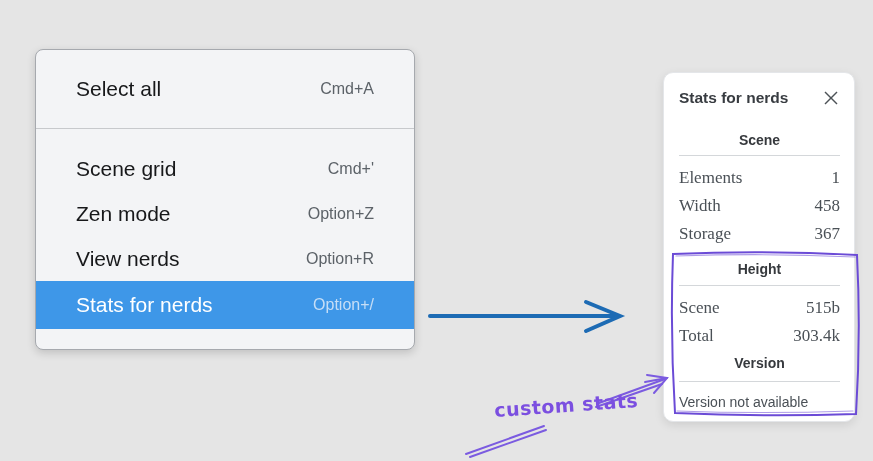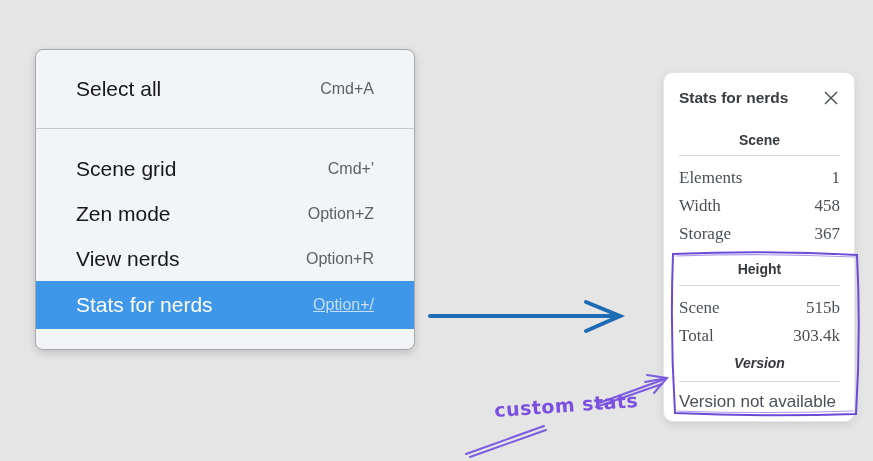--- a/index.html
+++ b/index.html
@@ -13,45 +13,45 @@
   .menu-row{display:flex;align-items:center;justify-content:space-between;
             padding:0 40px;box-sizing:border-box;cursor:default;}
   .menu-row .mlabel{font-size:21px;color:#17181a;}
   .menu-row .mshort{font-size:16px;color:#5c6268;}
   .row-selectall{height:78px;}
   .menu-sep{height:0;border-top:1px solid #c7c9cc;margin:0;}
   .menu-group2{padding-top:17px;}
   .row-std{height:45px;}
   .row-highlight{height:48px;background:#3e97e8;}
   .row-highlight .mlabel{color:#ffffff;}
-  .row-highlight .mshort{color:#c6def6;text-decoration:underline;}
+  .row-highlight .mshort{color:#c6def6;}
 
   
   .panel{position:absolute;left:663px;top:72px;width:192px;height:350px;box-sizing:border-box;
          background:#ffffff;border:1px solid #e4e6e9;border-radius:10px;
          box-shadow:0 3px 10px rgba(0,0,0,0.10);padding:13px 14px 0 15px;
          color:#4a5056;}
   .panel-title-row{display:flex;align-items:center;justify-content:space-between;height:24px;}
   .panel-title{font-size:15.5px;font-weight:bold;color:#383c41;}
   .close-btn{border:none;background:none;padding:0;width:18px;height:18px;cursor:pointer;
              display:flex;align-items:center;justify-content:center;}
   .sec-h{height:20px;line-height:20px;text-align:center;font-weight:bold;
          font-size:14px;color:#36393d;}
   .sec-h.h-scene{margin-top:20px;}
   .sec-h.h-storage{margin-top:11px;}
-  .sec-h.h-version{margin-top:3px;font-style:italic;}
+  .sec-h.h-version{margin-top:3px;}
   .phr{height:0;border:none;border-top:1px solid #d4d7da;}
   .phr.hr1{margin:5px 0 8px 0;}
   .phr.hr2{margin:6px 0 8px 0;}
   .phr.hr3{margin:8px 0 8px 0;}
   .stat-row{display:flex;justify-content:space-between;align-items:center;
             padding:4px 0;line-height:20px;font-size:17px;font-family:Liberation Serif, serif;}
   .stat-label{color:#4a5056;}
   .stat-value{color:#4a5056;text-align:right;}
-  .version-note{font-size:17px;line-height:20px;padding:2px 0;color:#4a5056;}
+  .version-note{font-size:14px;line-height:20px;padding:2px 0;color:#4a5056;}
 
   
   .overlay{position:absolute;left:0;top:0;width:873px;height:461px;pointer-events:none;}
 
   
   .annotation{position:absolute;left:494px;top:394px;font-family:"DejaVu Sans",sans-serif;
               font-size:19px;font-weight:bold;letter-spacing:0.5px;color:#7b4fe0;
               transform:rotate(-4deg);}
 </style>
 </head>

